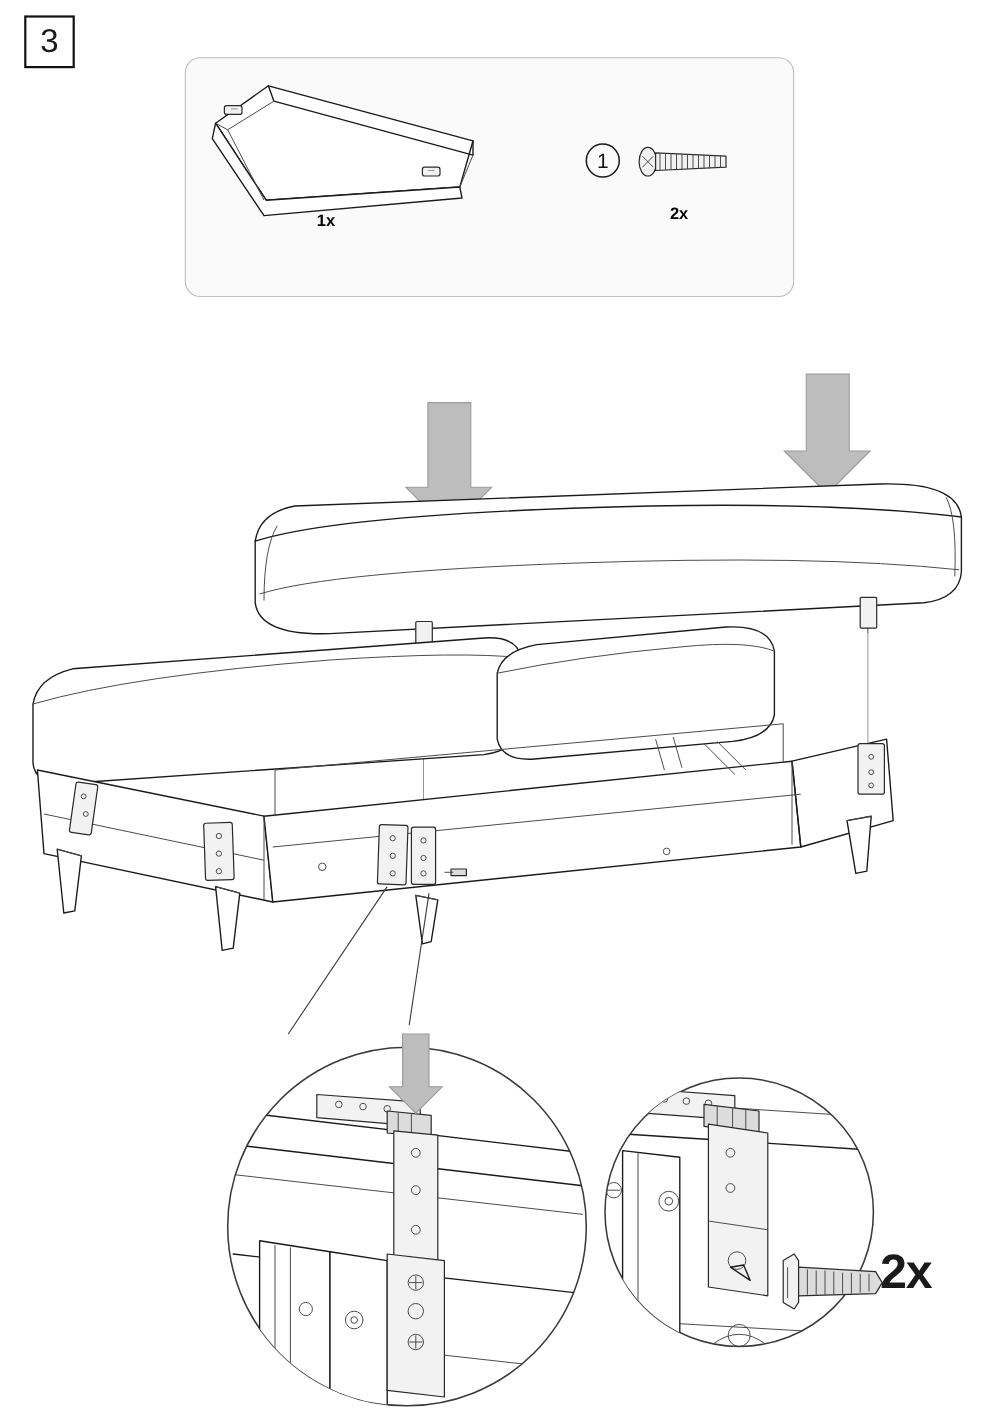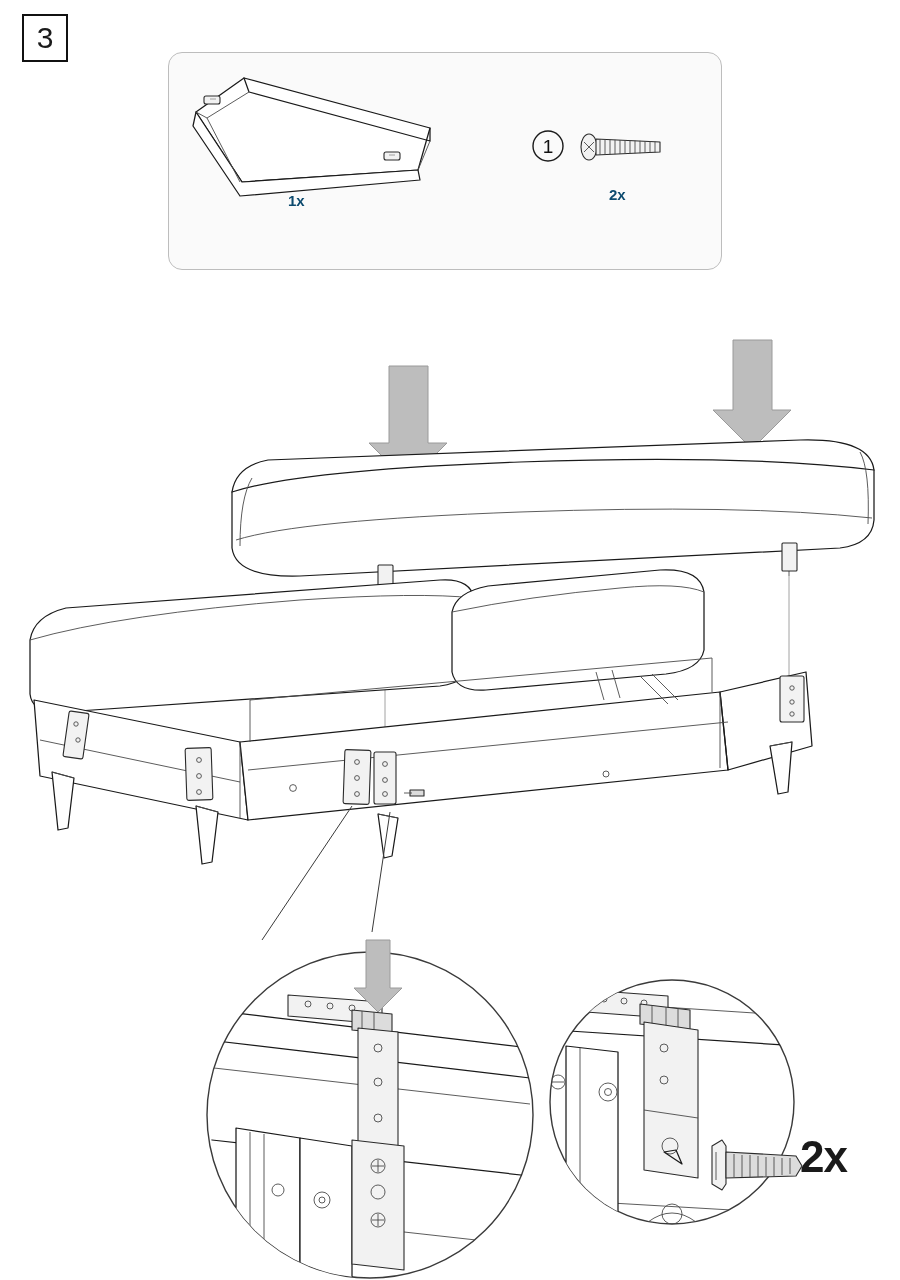--- a/index.html
+++ b/index.html
@@ -41,21 +41,21 @@
     width: 552px;
     height: 216px;
     border: 1.6px solid #bdbdbd;
     border-radius: 14px;
     background: #fafafa;
   }
   .part-label {
     position: absolute;
     font-size: 15px;
     font-weight: bold;
-    color: #0c4a6e;
+    color: #000000;
   }
   .label-cushion { left: 288px; top: 192px; }
   .label-screw { left: 609px; top: 186px; }
   .callout-2x {
     position: absolute;
     left: 800px;
     top: 1132px;
     font-size: 44px;
     font-weight: bold;
     letter-spacing: -1px;

